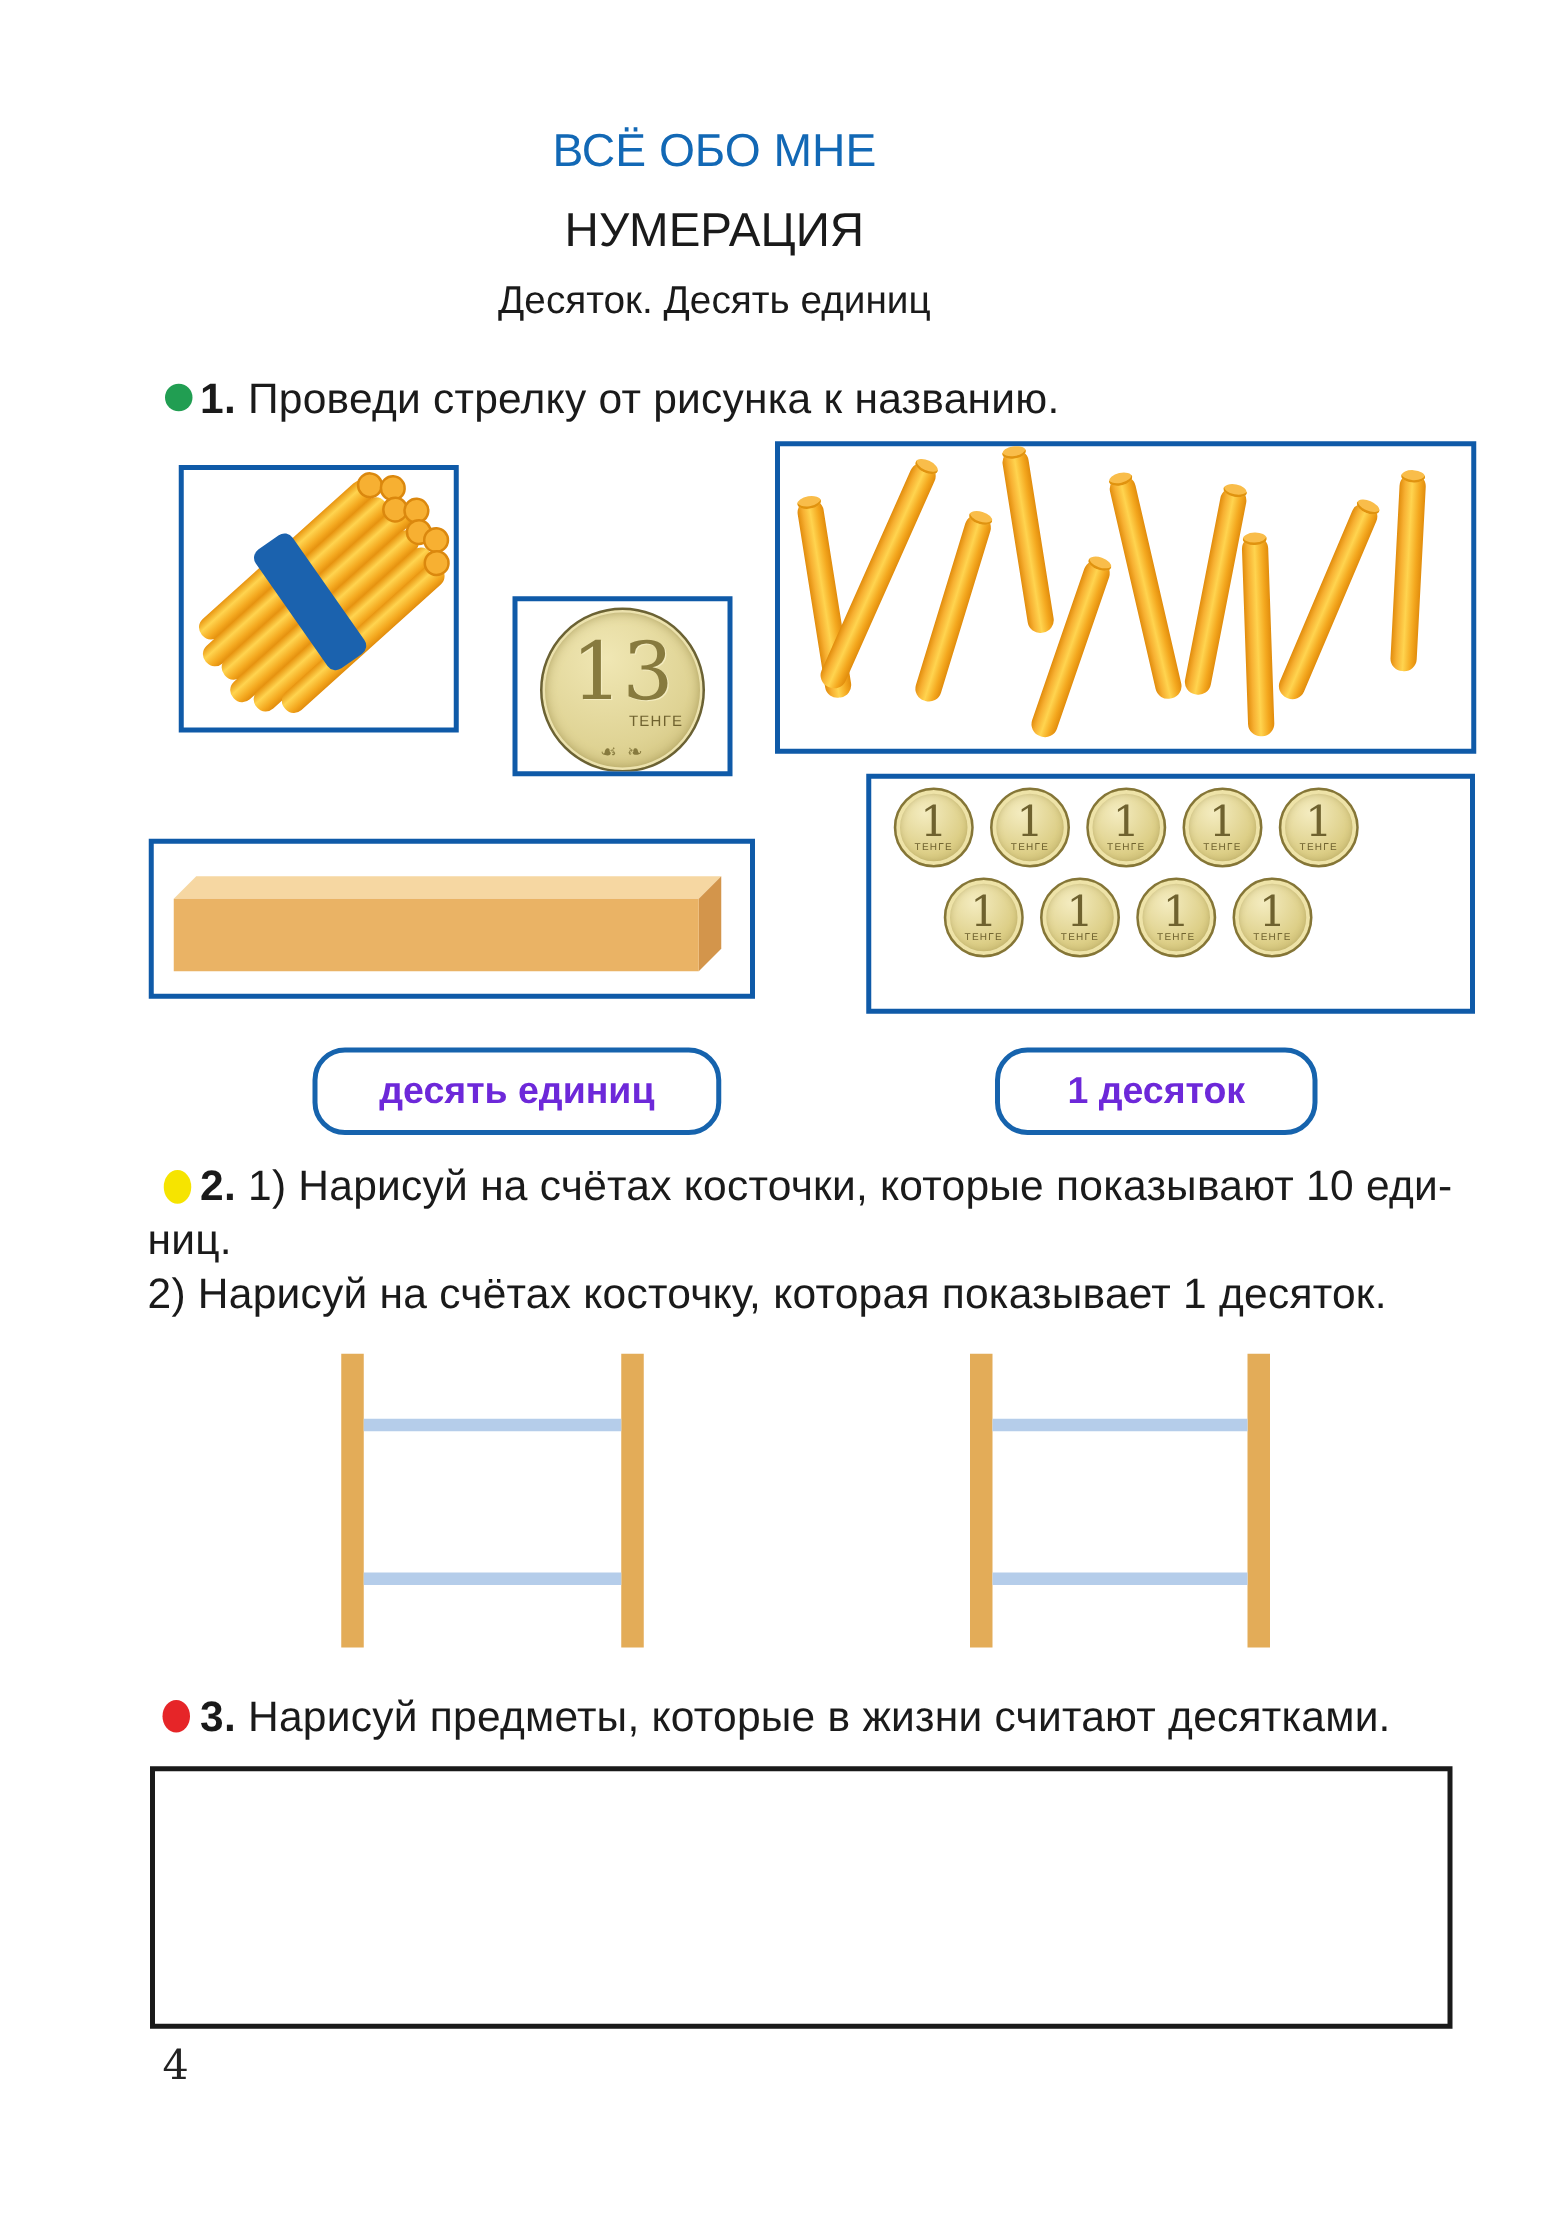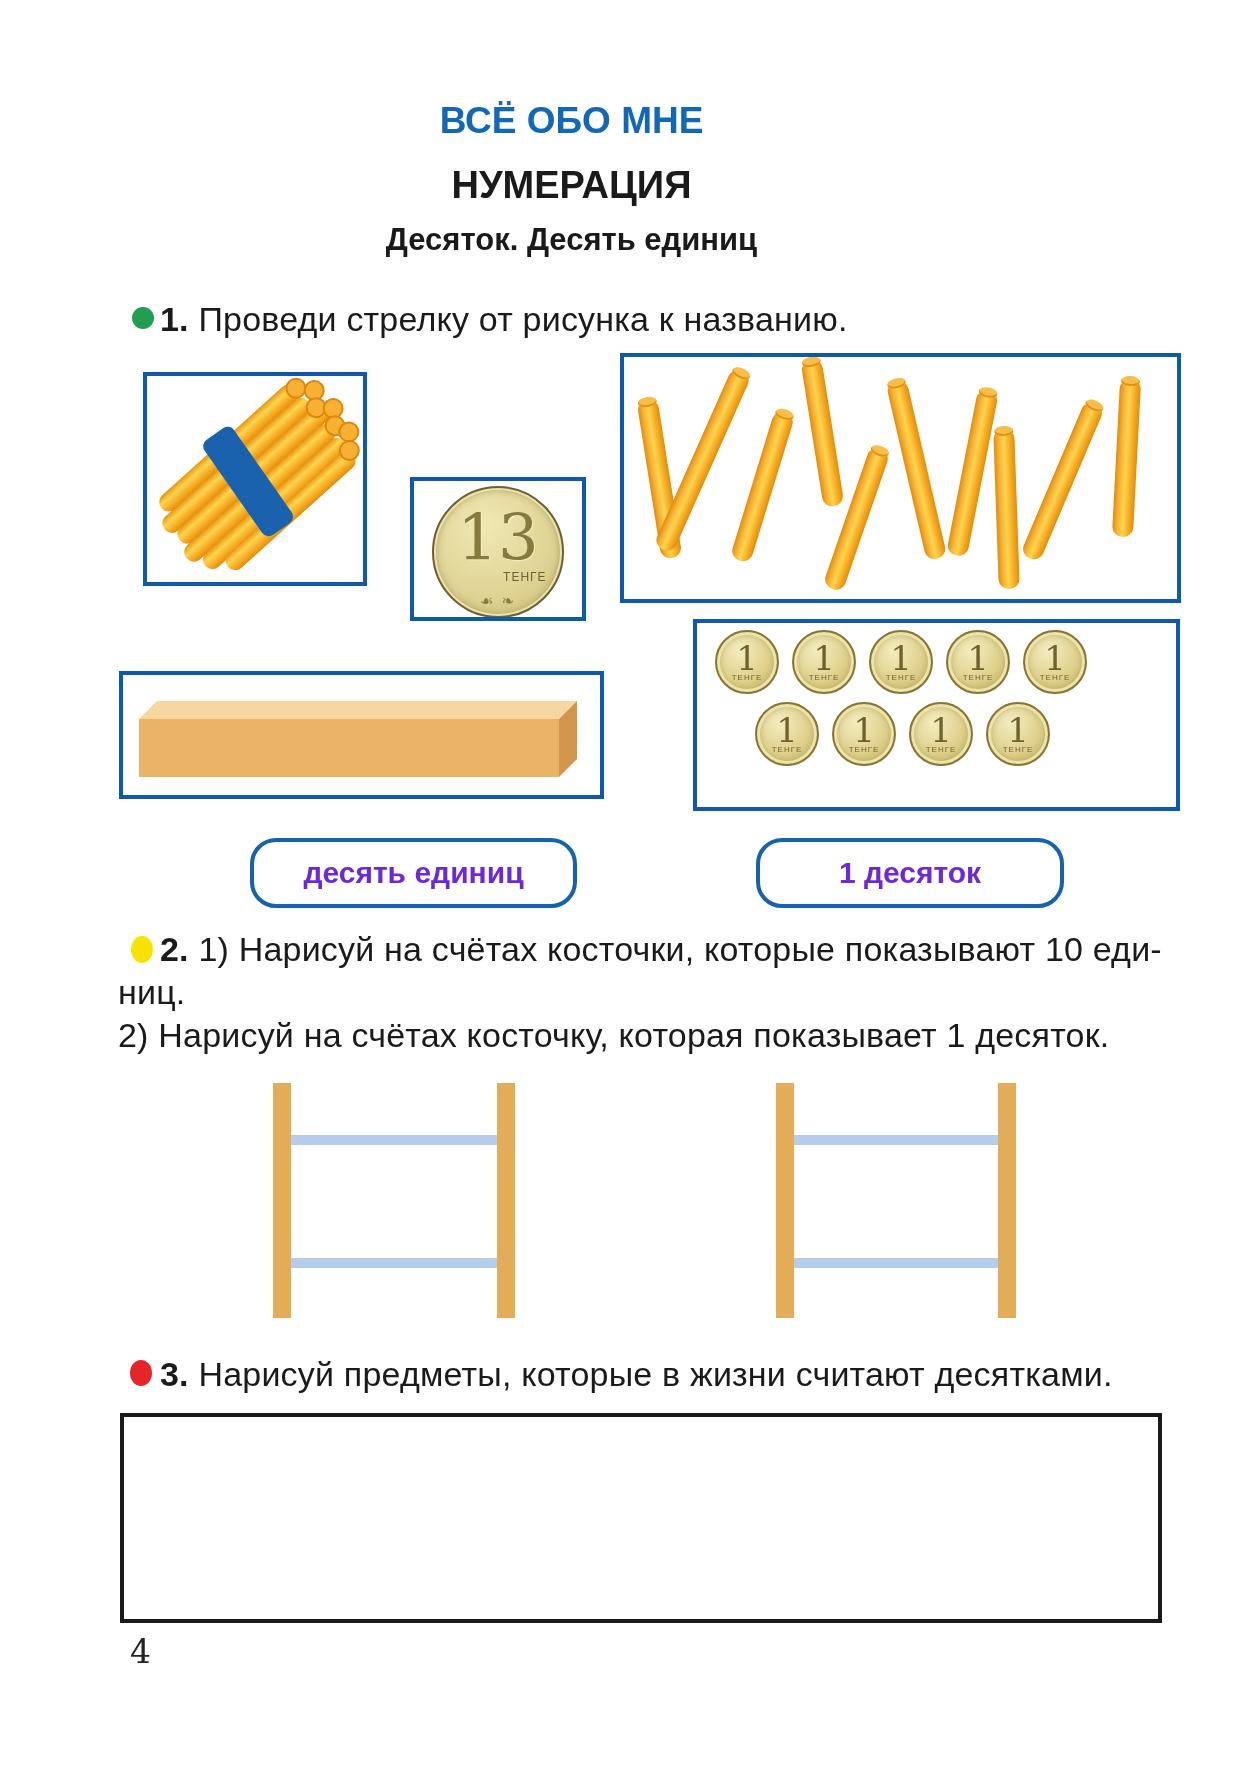--- a/index.html
+++ b/index.html
@@ -1,19 +1,19 @@
 <!DOCTYPE html>
 <html><head>
 <meta charset="utf-8">
 <style>
   html,body{margin:0;padding:0;}
   body{width:1240px;height:1772px;background:#ffffff;position:relative;
        font-family:"Liberation Sans",sans-serif;color:#1a1a1a;overflow:hidden;}
   .abs{position:absolute;}
-  .ttl{left:0;width:1143px;text-align:center;font-weight:bold;}
+  .ttl{left:0;width:1143px;text-align:center;font-weight:normal;}
   .blue-box{border:4px solid #0f5aa8;background:#fff;box-sizing:border-box;overflow:hidden;}
   .pill{border:4px solid #1663ad;border-radius:26px;background:#fff;box-sizing:border-box;
         display:flex;align-items:center;justify-content:center;
         font-weight:bold;font-size:30px;color:#6d28d9;}
   .bullet{border-radius:50%;}
   .task-line{font-size:34px;letter-spacing:.2px;white-space:nowrap;}
   .task-num{font-weight:bold;}
   
   .stick{position:absolute;width:21px;border-radius:10px;
          background:linear-gradient(to right,#e18c0c,#f7b032 22%,#ffd44f 48%,#f4a81f 78%,#e18c0c);}
@@ -154,21 +154,21 @@
   <svg width="477" height="120" viewBox="0 0 477 120">
     <polygon points="16,44 34,26 454,26 436,44" fill="#f6d7a2"></polygon>
     <polygon points="436,102 436,44 454,26 454,84" fill="#d3954b"></polygon>
     <rect x="16" y="44" width="420" height="58" fill="#eab365"></rect>
   </svg>
 </div>
 
 <div class="abs pill" style="left:250px;top:838px;width:327px;height:70px;">
   <span>десять единиц</span>
 </div>
-<div class="abs pill" style="left:756px;top:838px;width:308px;height:70px;">
+<div class="abs pill" style="left:796px;top:838px;width:258px;height:70px;">
   <span>1 десяток</span>
 </div>
 
 <div class="abs bullet" style="left:131px;top:936px;width:22px;height:27px;background:#f6e400;"></div>
 <div class="abs task-line" style="left:160px;top:930px;">
   <span class="task-num">2.</span>
   <span>1) Нарисуй на счётах косточки, которые показывают 10 еди-</span>
 </div>
 <div class="abs task-line" style="left:118px;top:973px;">ниц.</div>
 <div class="abs task-line" style="left:118px;top:1016px;">2) Нарисуй на счётах косточку, которая показывает 1 десяток.</div>

